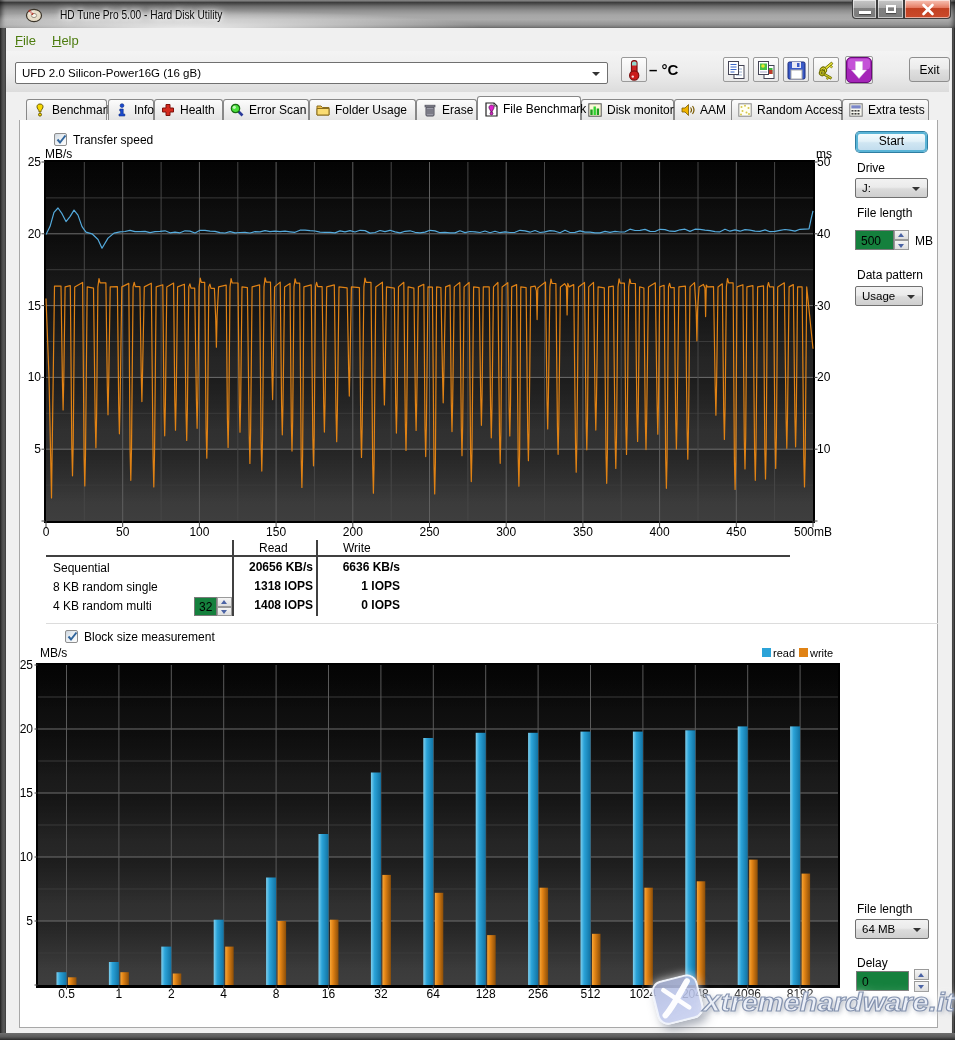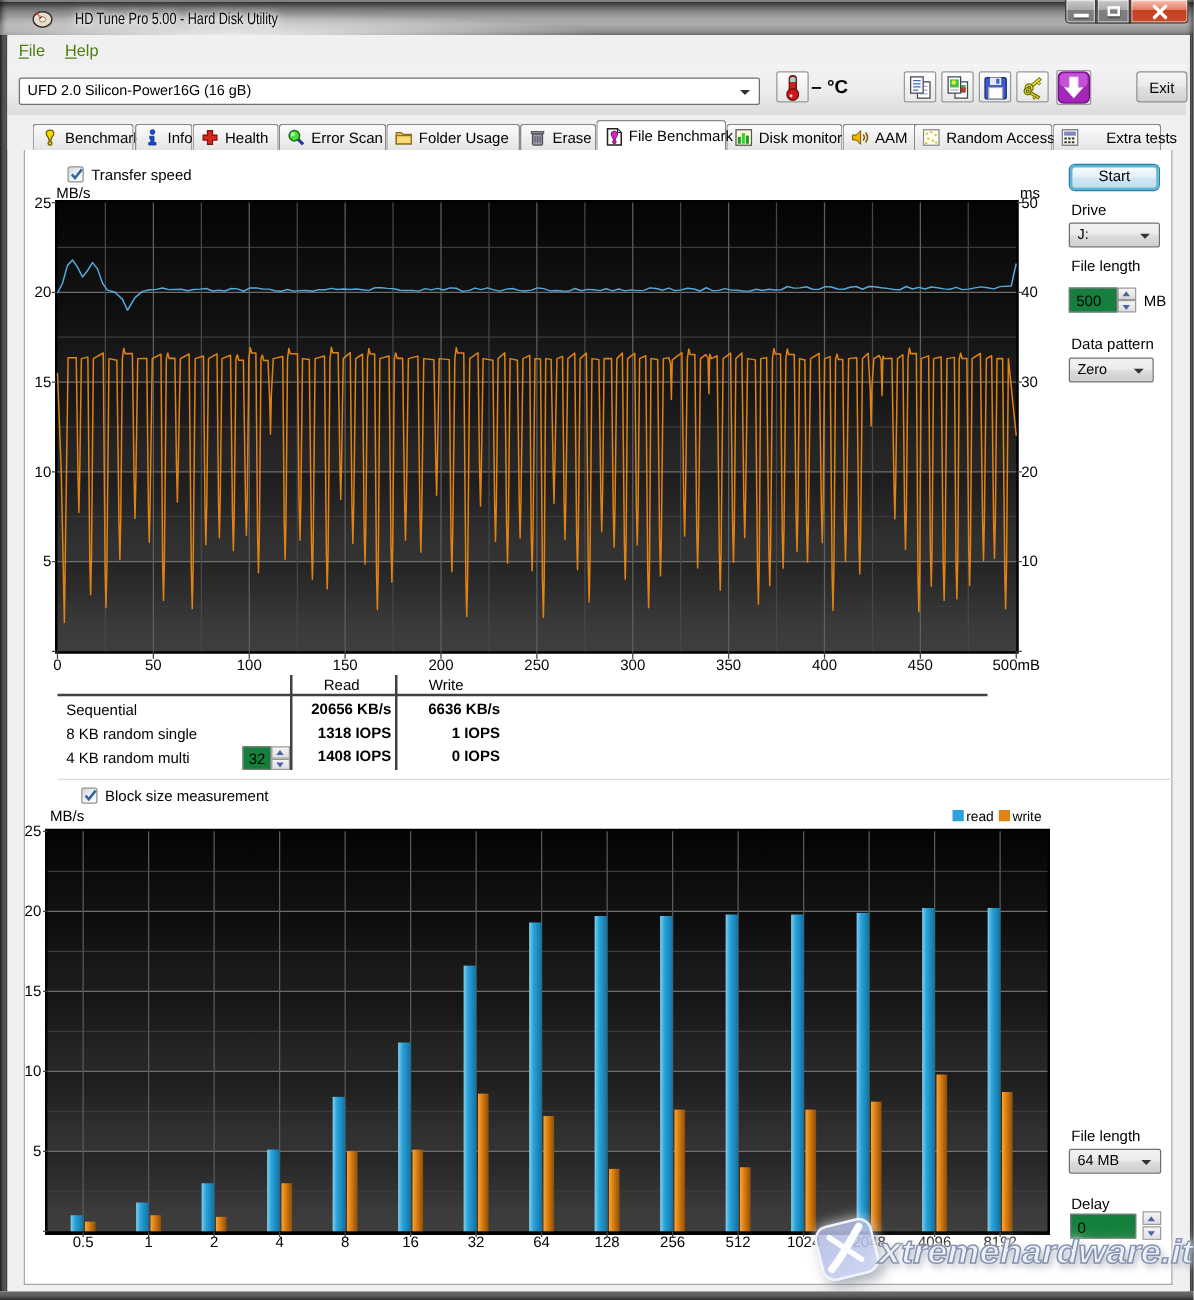--- a/index.html
+++ b/index.html
@@ -243,21 +243,21 @@
           <rect x="2.3" y="2.3" width="9.4" height="3.2" fill="#7a86c8"></rect>
           <g fill="#3a3a3a">
             <rect x="2.5" y="7" width="2" height="1.6"></rect>
             <rect x="5.5" y="7" width="2" height="1.6"></rect>
             <rect x="8.5" y="7" width="2" height="1.6"></rect>
             <rect x="2.5" y="10" width="2" height="1.6"></rect>
             <rect x="5.5" y="10" width="2" height="1.6"></rect>
             <rect x="8.5" y="10" width="2" height="1.6"></rect>
           </g>
         </svg></span>
-      <span class="tlabel" style="left:42px;">Extra tests</span>
+      <span class="tlabel" style="left:25px;">Extra tests</span>
     </div>
   </div>
 <div class="abs" id="content"></div>
 
 <div class="abs cb" style="left:54px;top:133px;">
     <svg width="13" height="13" viewBox="0 0 13 13">
       <path d="M2.5 6.5 L5 9.5 L10.5 2.5" stroke="#31659c" stroke-width="2" fill="none"></path>
     </svg>
   </div>
 <div class="abs lbl" style="left:73px;top:133px;">Transfer speed</div>
@@ -373,21 +373,21 @@
   </div>
 <div class="abs spinbtns" style="left:894px;top:230px;width:15px;height:10px;">
     <span class="uarr" style="left:3px;top:2px;"></span>
   </div>
 <div class="abs spinbtns" style="left:894px;top:240px;width:15px;height:10px;">
     <span class="darr" style="left:3px;top:3px;"></span>
   </div>
 <div class="abs lbl" style="left:915px;top:234px;">MB</div>
 <div class="abs lbl" style="left:857px;top:268px;">Data pattern</div>
 <div class="abs combo" style="left:855px;top:286px;width:68px;height:20px;">
-    <span class="ctext">Zero</span>
+    <span class="ctext">Usage</span>
     <span class="carr" style="right:7px;top:8px;"></span>
   </div>
 
 <div class="abs lbl" style="left:259px;top:541px;">Read</div>
 <div class="abs lbl" style="left:343px;top:541px;">Write</div>
 <div class="abs" style="left:46px;top:555px;width:744px;height:2px;background:#404040;"></div>
 <div class="abs" style="left:232px;top:540px;width:2px;height:76px;background:#404040;"></div>
 <div class="abs" style="left:316px;top:540px;width:2px;height:76px;background:#404040;"></div>
 <div class="abs lbl" style="left:53px;top:561px;">Sequential</div>
 <div class="abs lbl" style="left:53px;top:580px;">8 KB random single</div>

